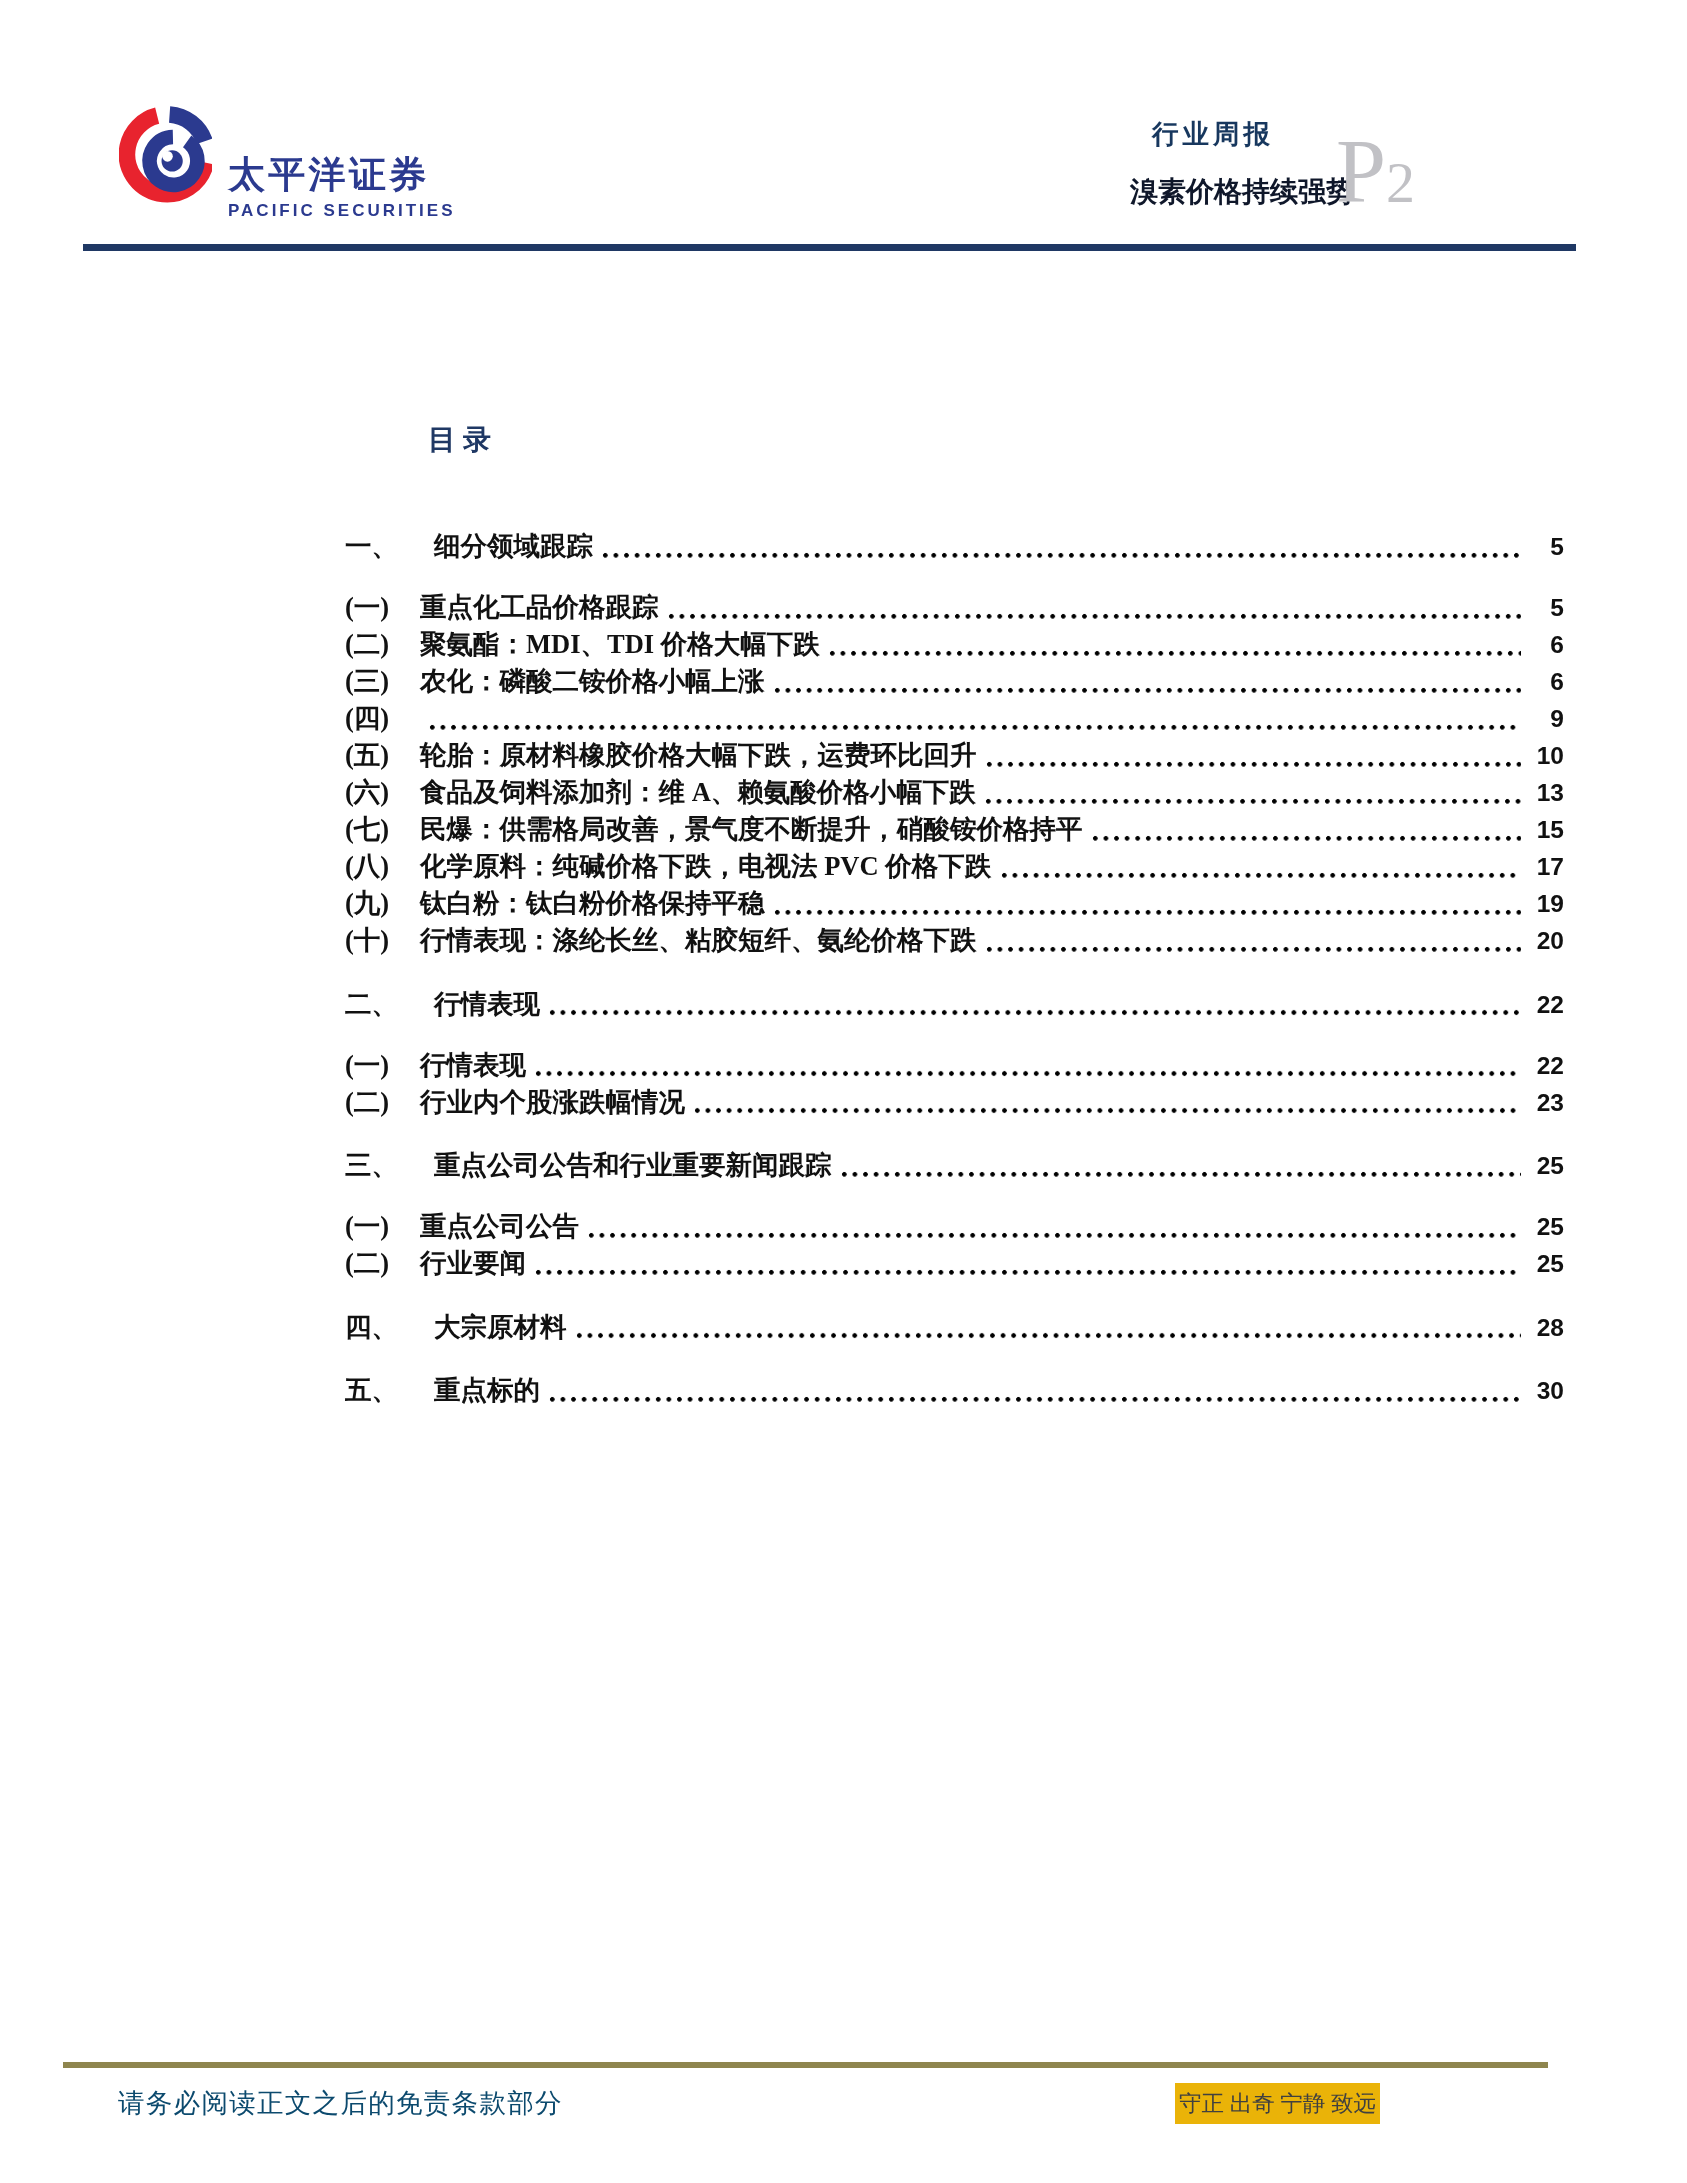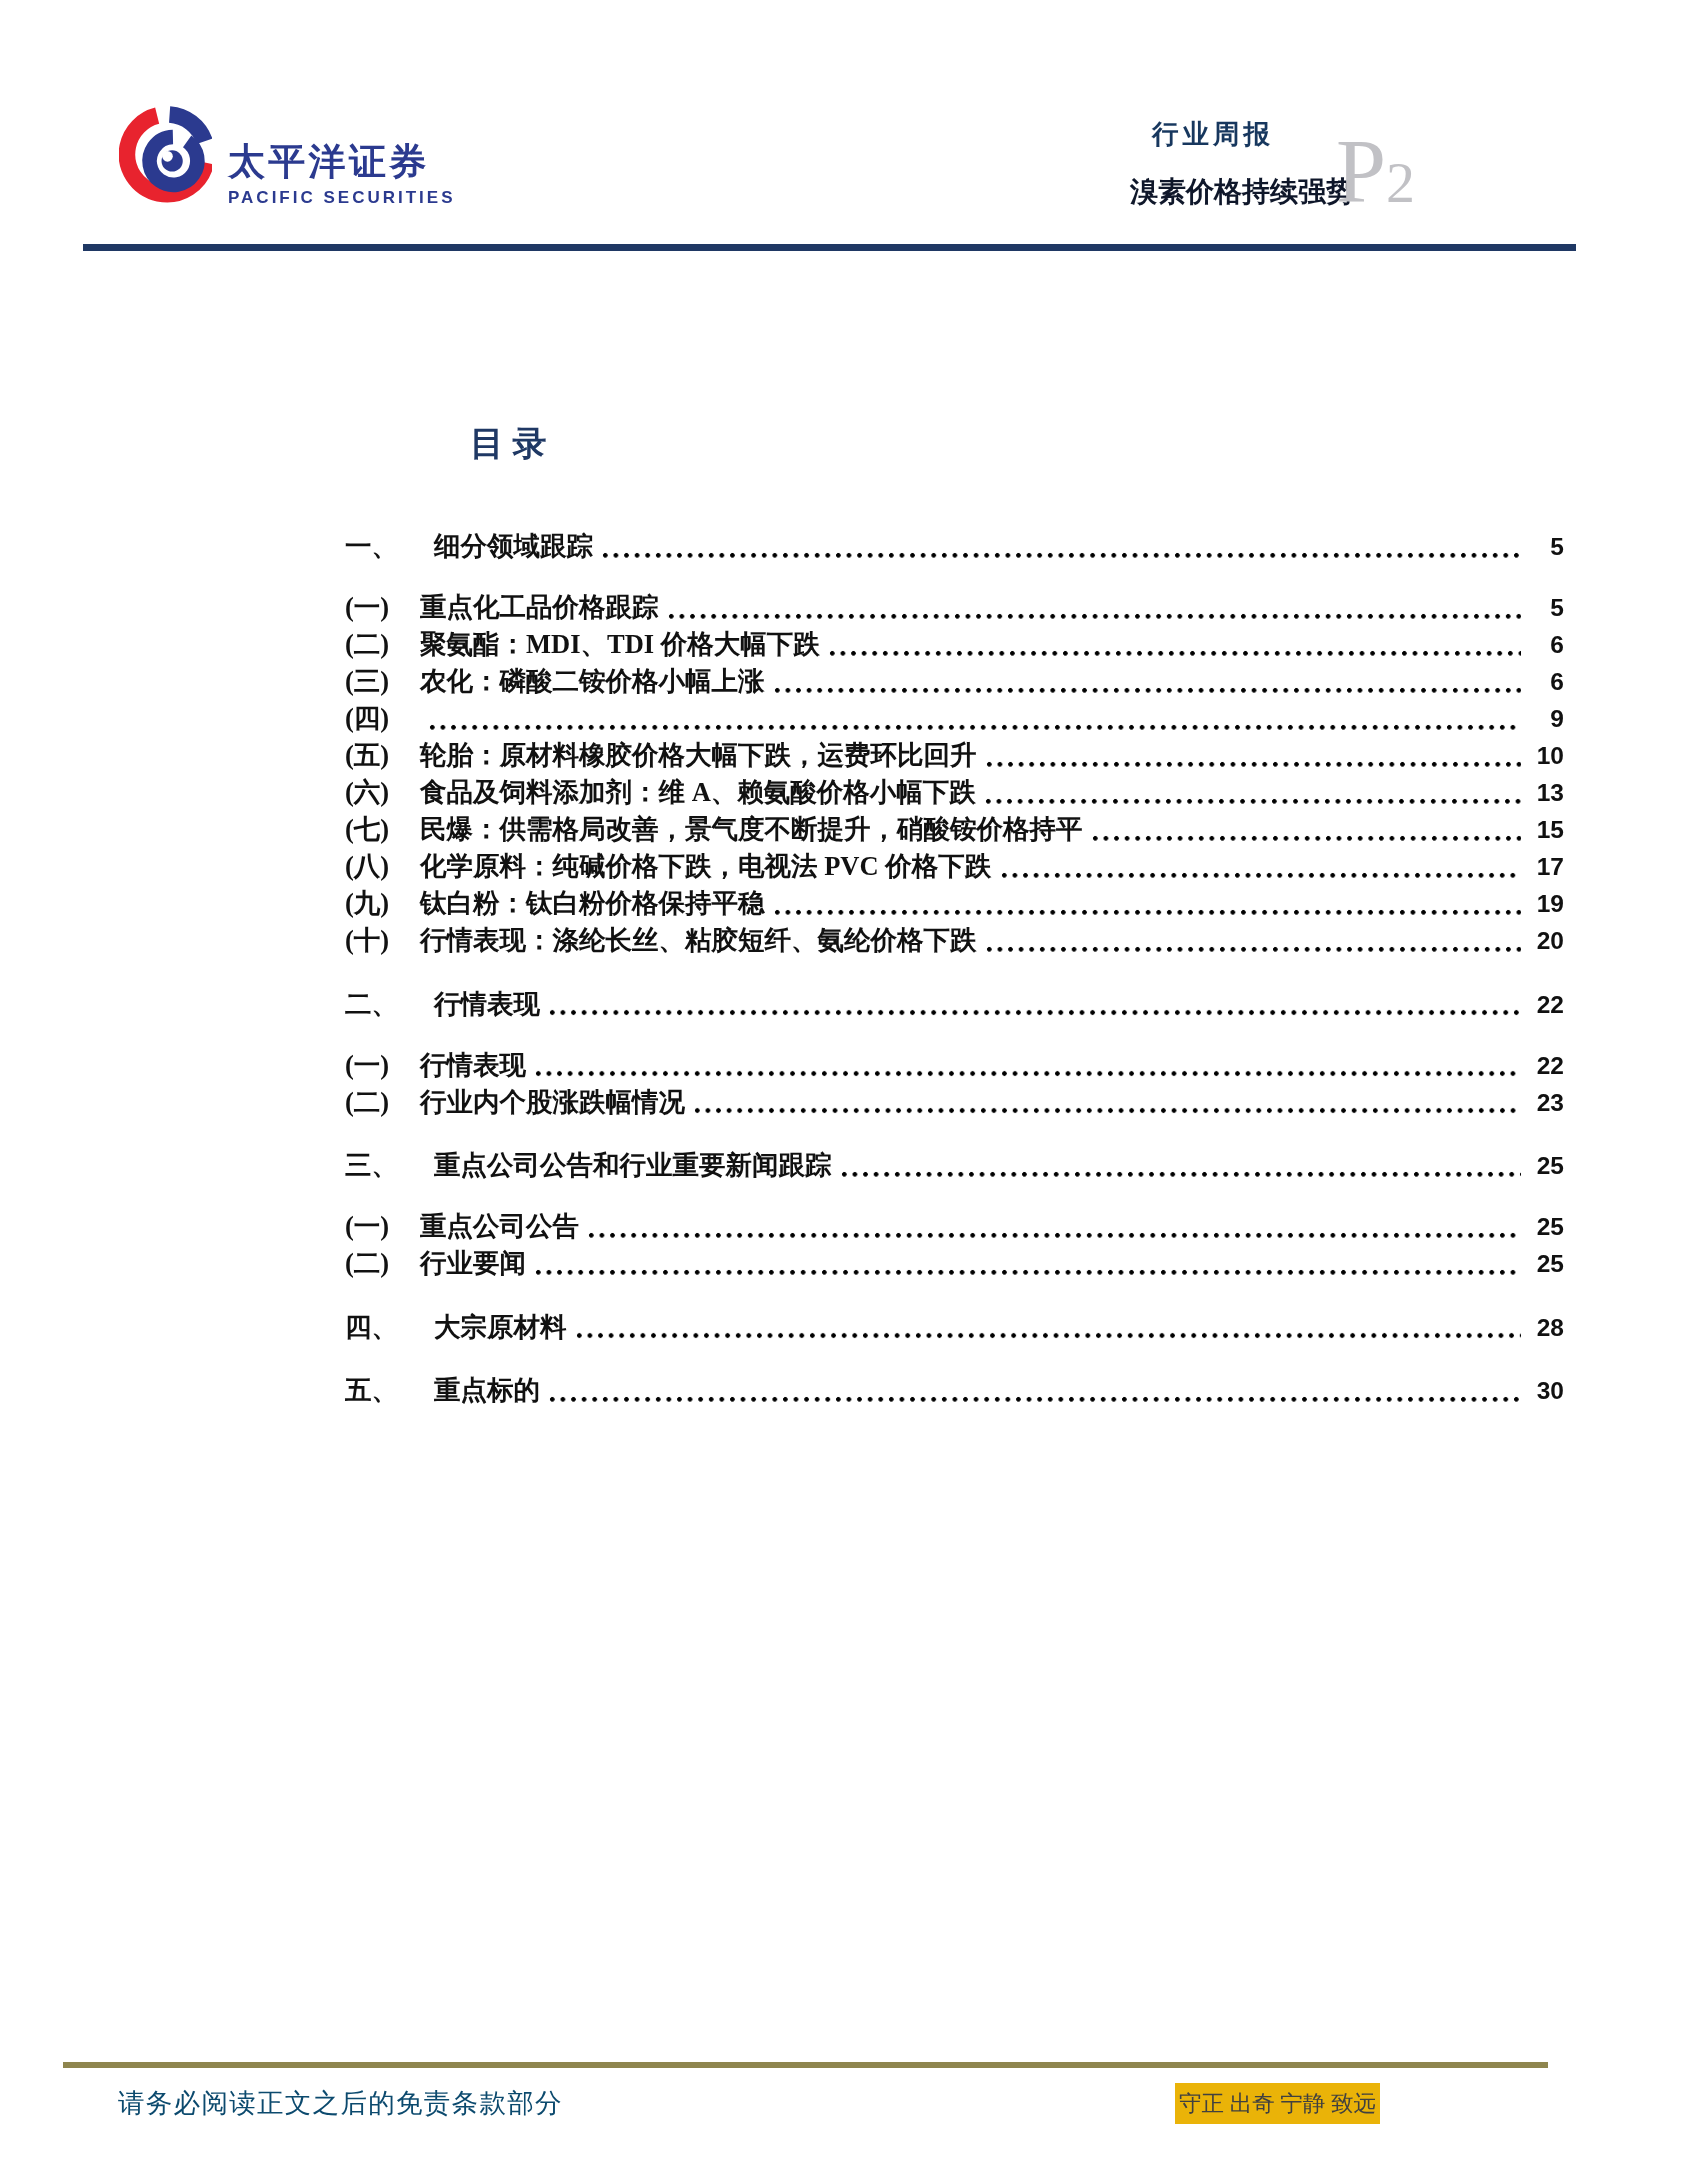--- a/index.html
+++ b/index.html
@@ -7,21 +7,21 @@
   .page {
     position: relative;
     width: 1687px;
     height: 2183px;
     background: #ffffff;
     overflow: hidden;
     font-family: "Liberation Serif", serif;
   }
 
   
-  .logo { position: absolute; left: 119px; top: 81px; display: flex; align-items: center; }
+  .logo { position: absolute; left: 119px; top: 81px; display: flex; align-items: flex-end; }
   .logo-mark { width: 93px; height: 140px; }
   .logo-text { margin-left: 16px; margin-top: 48px; }
   .logo-cn {
     color: #2B3A8F; font-size: 37px; font-weight: bold;
     letter-spacing: 3.3px; line-height: 1.1; white-space: nowrap;
     font-family: "Liberation Serif", serif;
   }
   .logo-en {
     color: #2B3A8F; font-size: 17px; font-weight: bold;
     letter-spacing: 3px; margin-top: 5.3px; white-space: nowrap;
@@ -44,22 +44,22 @@
   }
   .page-badge .p-letter { font-size: 90px; line-height: 1; }
   .page-badge .p-number { font-size: 58px; line-height: 1; }
   .header-divider {
     position: absolute; left: 83px; top: 244px;
     width: 1493px; height: 6.6px; background: #1F3864;
   }
 
   
   .toc-title {
-    position: absolute; left: 470px; top: 421px;
-    font-size: 34px; font-weight: bold; color: #1F3864;
+    position: absolute; left: 428px; top: 421px;
+    font-size: 28px; font-weight: bold; color: #1F3864;
     white-space: nowrap;
   }
   .toc-list {
     position: absolute; left: 345px; top: 528px; width: 1219px;
   }
   .toc-row {
     display: flex; align-items: baseline;
     height: 37px; font-size: 26.5px; font-weight: bold; color: #111111;
     white-space: nowrap;
   }

